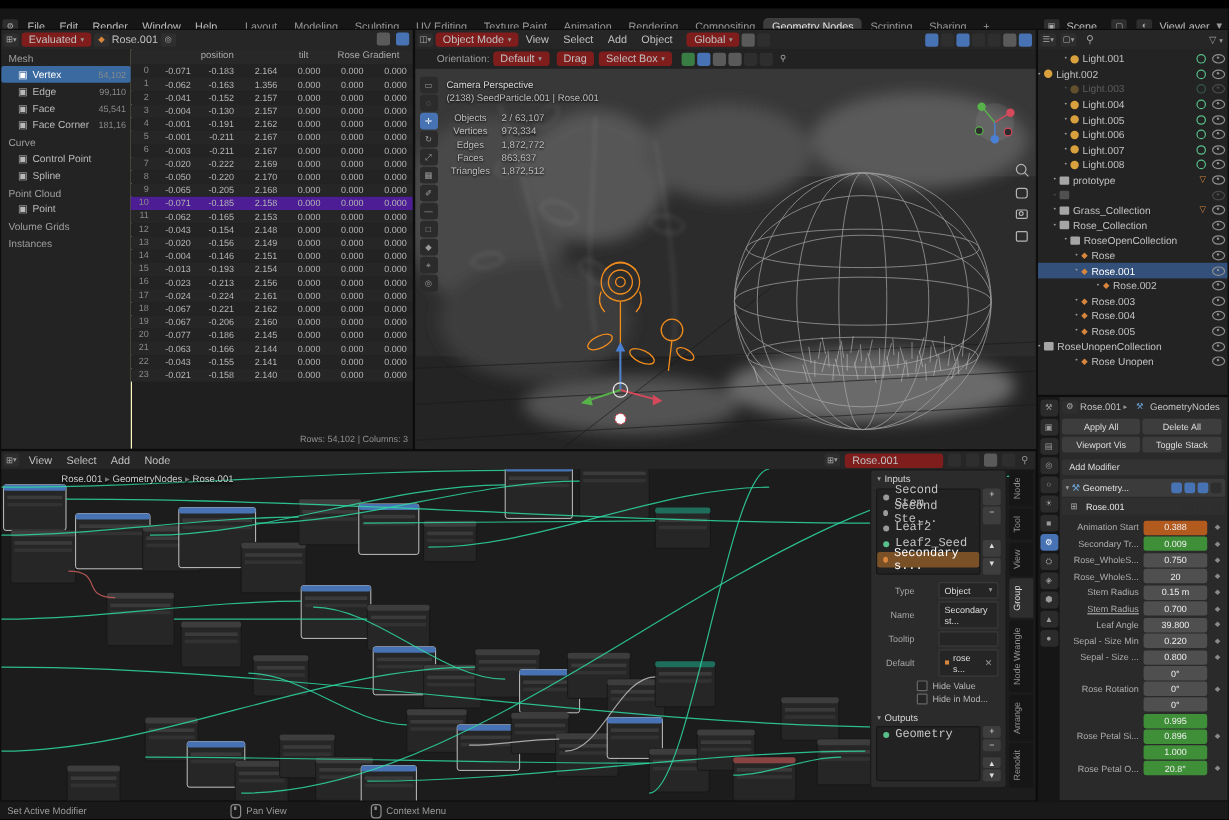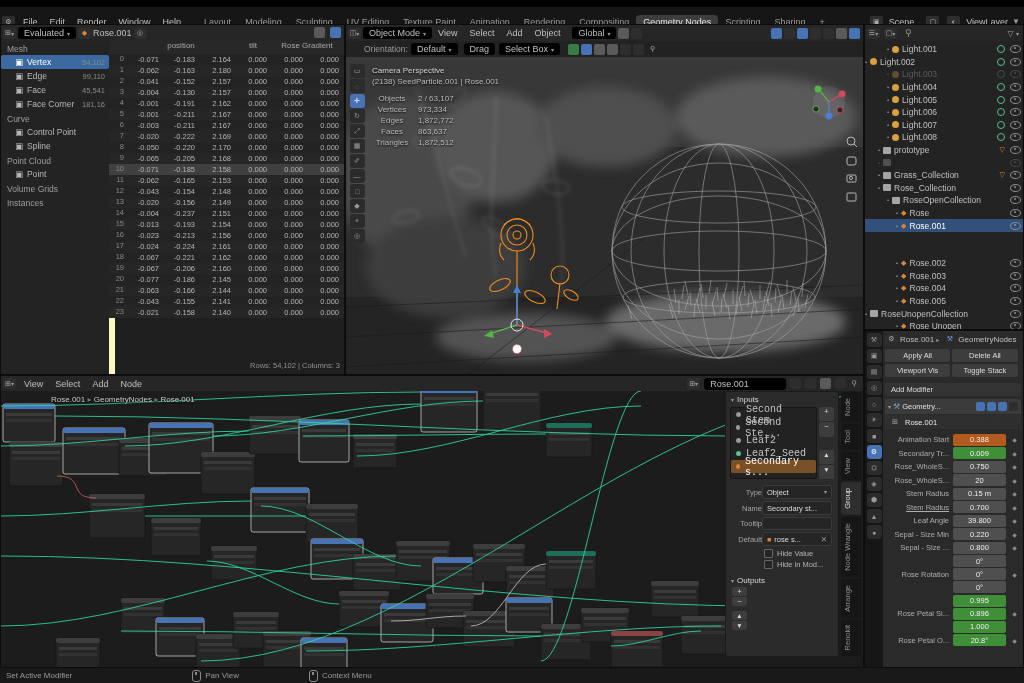--- a/index.html
+++ b/index.html
@@ -6,21 +6,21 @@
   body{width:1024px;height:683px;position:relative;overflow:hidden;
        font-family:"Liberation Sans","DejaVu Sans",sans-serif;color:#c5c5c5;
        -webkit-font-smoothing:antialiased;}
   .abs{position:absolute;}
   .ed{position:absolute;background:#1b1b1b;overflow:hidden;box-sizing:border-box;border:1px solid #0c0c0c;}
   .hdr{position:absolute;left:0;right:0;background:#262626;display:flex;align-items:center;
        font-size:9px;color:#c0c0c0;white-space:nowrap;}
   .menu{padding:1px 6px;border-radius:3px;}
   .wtab{padding:2px 7px;border-radius:4px 4px 0 0;color:#9b9b9b;font-size:9px;}
   .wtab.active{background:#3d3d3d;color:#e6e6e6;}
-  .chip{background:#000000;border-radius:3px;padding:1px 6px;display:inline-flex;align-items:center;gap:3px;font-size:9px;text-align:center;}
+  .chip{background:#7f1d1d;border-radius:3px;padding:1px 6px;display:inline-flex;align-items:center;gap:3px;font-size:9px;text-align:center;}
   .edicon{width:13px;height:11px;background:#2e2e2e;border-radius:2px;display:inline-flex;align-items:center;justify-content:center;
           font-size:7px;color:#aaa;margin:0 2px;}
   .caret{font-size:6px;color:#999;}
   .sq{width:11px;height:11px;border-radius:2px;background:#2e2e2e;display:inline-block;margin-left:2px;}
   .sq.blue{background:#4772b3;}
   .sq.lit{background:#5a5a5a;}
   
   .ssrow{display:flex;font-size:7.5px;color:#b5b5b5;}
   .sscell{width:36px;text-align:right;padding:1px 4px 1px 0;box-sizing:border-box;}
   .ssidx{width:18px;text-align:right;color:#8a8a8a;padding-right:3px;box-sizing:border-box;}
@@ -38,21 +38,21 @@
   .eye:after{content:"";position:absolute;left:2.5px;top:1px;width:2px;height:2px;border-radius:50%;background:#8f8f8f;}
   .databadge{width:6px;height:6px;border:1px solid #58c08a;border-radius:50%;display:inline-block;}
   
   .prow{display:flex;align-items:center;margin:1.5px 4px 1.5px 0;gap:4px;}
   .plabel{width:66px;text-align:right;font-size:7.5px;color:#adadad;flex:0 0 auto;}
   .plabel.u{text-decoration:underline;}
   .pval{flex:1;background:#4f4f4f;border-radius:2px;color:#f0f0f0;font-size:7.5px;text-align:center;padding:1.5px 2px;}
   .picon{width:9px;font-size:6px;color:#8a8a8a;text-align:center;flex:0 0 auto;}
   .pbtn{background:#3d3d3d;border-radius:2px;font-size:7.5px;color:#ddd;padding:2px 0;text-align:center;flex:1;}
   
-  .nprow{display:flex;align-items:center;gap:0;margin:2px 6px;}
+  .nprow{display:flex;align-items:center;gap:20px;margin:2px 6px;}
   .nplabel{width:30px;text-align:right;font-size:7.5px;color:#a5a5a5;flex:0 0 auto;}
   .npfield{flex:1;background:#252525;border:1px solid #3a3a3a;border-radius:2px;font-size:7.5px;color:#ddd;padding:1.5px 4px;min-height:8px;}
   .iorow{display:flex;align-items:center;gap:5px;font-size:10px;color:#c5c5c5;padding:2px 5px;height:9px;font-family:Liberation Mono, monospace;}
   .iorow.sel{background:#7a5027;border-radius:2px;color:#fff;}
   .vtab{writing-mode:vertical-rl;transform:rotate(180deg);background:#161616;color:#8f8f8f;font-size:7.5px;
         border-radius:0 3px 3px 0;padding:6px 2px;margin:1px 0;text-align:center;}
   .vtab.active{background:#2e2e2e;color:#e0e0e0;}
   .cb{width:7px;height:7px;border:1px solid #666;border-radius:1px;background:#252525;display:inline-block;flex:0 0 auto;}
   .mouseico{width:7px;height:10px;border:1px solid #8a8a8a;border-radius:3px;display:inline-block;position:relative;}
   .mouseico:after{content:"";position:absolute;top:1px;left:2px;width:2px;height:3px;background:#8a8a8a;}
@@ -109,21 +109,21 @@
       </span>
     <span class="edicon" style="color:#d9863d;">◆</span>
     <span style="font-size:9px;">Rose.001</span>
     <span class="edicon">◎</span>
     <span style="margin-left:auto;padding-right:3px;">
       <span class="sq lit"></span>
       <span class="sq blue"></span>
     </span>
   </div>
 
-  <div class="abs" id="ss-sidebar" style="left:0;top:16px;width:108px;bottom:0;background:#232323;border-right:6px solid #fef9c3;">
+  <div class="abs" id="ss-sidebar" style="left:0;top:16px;width:108px;bottom:0;background:#232323;border-right:1px solid #fef9c3;">
       <div class="sb-group">Mesh</div>
       <div class="sb-item sel">
         <span>▣</span>
         <span>Vertex</span>
         <span class="sb-count">54,102</span>
       </div>
       <div class="sb-item">
         <span>▣</span>
         <span>Edge</span>
         <span class="sb-count">99,110</span>
@@ -172,21 +172,21 @@
         <span class="sscell">-0.183</span>
         <span class="sscell">2.164</span>
         <span class="sscell">0.000</span>
         <span class="sscell">0.000</span>
         <span class="sscell">0.000</span>
       </div>
       <div class="ssrow" style="background: rgb(38, 38, 38);">
         <span class="ssidx">1</span>
         <span class="sscell">-0.062</span>
         <span class="sscell">-0.163</span>
-        <span class="sscell">2.180</span>
+        <span class="sscell">1.356</span>
         <span class="sscell">0.000</span>
         <span class="sscell">0.000</span>
         <span class="sscell">0.000</span>
       </div>
       <div class="ssrow" style="background: rgb(35, 35, 35);">
         <span class="ssidx">2</span>
         <span class="sscell">-0.041</span>
         <span class="sscell">-0.152</span>
         <span class="sscell">2.157</span>
         <span class="sscell">0.000</span>
@@ -249,21 +249,21 @@
       </div>
       <div class="ssrow" style="background: rgb(38, 38, 38);">
         <span class="ssidx">9</span>
         <span class="sscell">-0.065</span>
         <span class="sscell">-0.205</span>
         <span class="sscell">2.168</span>
         <span class="sscell">0.000</span>
         <span class="sscell">0.000</span>
         <span class="sscell">0.000</span>
       </div>
-      <div class="ssrow" style="background: #404040;">
+      <div class="ssrow" style="background: #4c1d95;">
         <span class="ssidx">10</span>
         <span class="sscell">-0.071</span>
         <span class="sscell">-0.185</span>
         <span class="sscell">2.158</span>
         <span class="sscell">0.000</span>
         <span class="sscell">0.000</span>
         <span class="sscell">0.000</span>
       </div>
       <div class="ssrow" style="background: rgb(38, 38, 38);">
         <span class="ssidx">11</span>
@@ -288,21 +288,21 @@
         <span class="sscell">-0.020</span>
         <span class="sscell">-0.156</span>
         <span class="sscell">2.149</span>
         <span class="sscell">0.000</span>
         <span class="sscell">0.000</span>
         <span class="sscell">0.000</span>
       </div>
       <div class="ssrow" style="background: rgb(35, 35, 35);">
         <span class="ssidx">14</span>
         <span class="sscell">-0.004</span>
-        <span class="sscell">-0.237</span>
+        <span class="sscell">-0.146</span>
         <span class="sscell">2.151</span>
         <span class="sscell">0.000</span>
         <span class="sscell">0.000</span>
         <span class="sscell">0.000</span>
       </div>
       <div class="ssrow" style="background: rgb(38, 38, 38);">
         <span class="ssidx">15</span>
         <span class="sscell">-0.013</span>
         <span class="sscell">-0.193</span>
         <span class="sscell">2.154</span>
@@ -765,21 +765,21 @@
         </span>
       </div>
       <div class="olrow sel" style="padding-left: 31px;">
         <span class="caret">•</span>
         <span style="color: rgb(217, 134, 61); font-size: 7px;">◆</span>
         <span>Rose.001</span>
         <span style="margin-left: auto; display: flex; align-items: center; gap: 2px;">
           <span class="eye"></span>
         </span>
       </div>
-      <div class="olrow" style="padding-left: 31px; margin-top: 25px;">
+      <div class="olrow" style="padding-left: 49px;">
         <span class="caret">•</span>
         <span style="color: rgb(217, 134, 61); font-size: 7px;">◆</span>
         <span>Rose.002</span>
         <span style="margin-left: auto; display: flex; align-items: center; gap: 2px;">
           <span class="eye"></span>
         </span>
       </div>
       <div class="olrow" style="padding-left: 31px;">
         <span class="caret">•</span>
         <span style="color: rgb(217, 134, 61); font-size: 7px;">◆</span>
@@ -1325,20 +1325,26 @@
         <div style="display: flex; align-items: center; gap: 4px; font-size: 7.5px; color: rgb(181, 181, 181); margin: 2px 0px;">
           <span class="cb"></span>
           <span>Hide in Mod...</span>
         </div>
       </div>
     <div style="display:flex;align-items:center;gap:3px;padding:5px 5px 2px;">
       <span class="caret">▾</span>
       <span style="font-size:8px;color:#d5d5d5;">Outputs</span>
     </div>
     <div style="display:flex;margin:0 4px;">
+      <div id="np-outputs" style="flex:1;background:#222;border:1px solid #171717;border-radius:2px;height:44px;">
+          <div class="iorow">
+            <span class="ico-dot" style="width: 5px; height: 5px; background: rgb(88, 192, 138);"></span>
+            <span>Geometry</span>
+          </div>
+        </div>
       <div style="width:15px;display:flex;flex-direction:column;gap:1px;margin-left:2px;">
         <span class="pbtn" style="padding:0;">+</span>
         <span class="pbtn" style="padding:0;">−</span>
         <span class="pbtn" style="padding:0;margin-top:4px;">▴</span>
         <span class="pbtn" style="padding:0;">▾</span>
       </div>
     </div>
   </div>
   <div class="abs" id="ne-tabs" style="left:840px;top:15px;width:20px;bottom:4px;display:flex;flex-direction:column;z-index:5;">
       <div class="vtab">Node</div>

